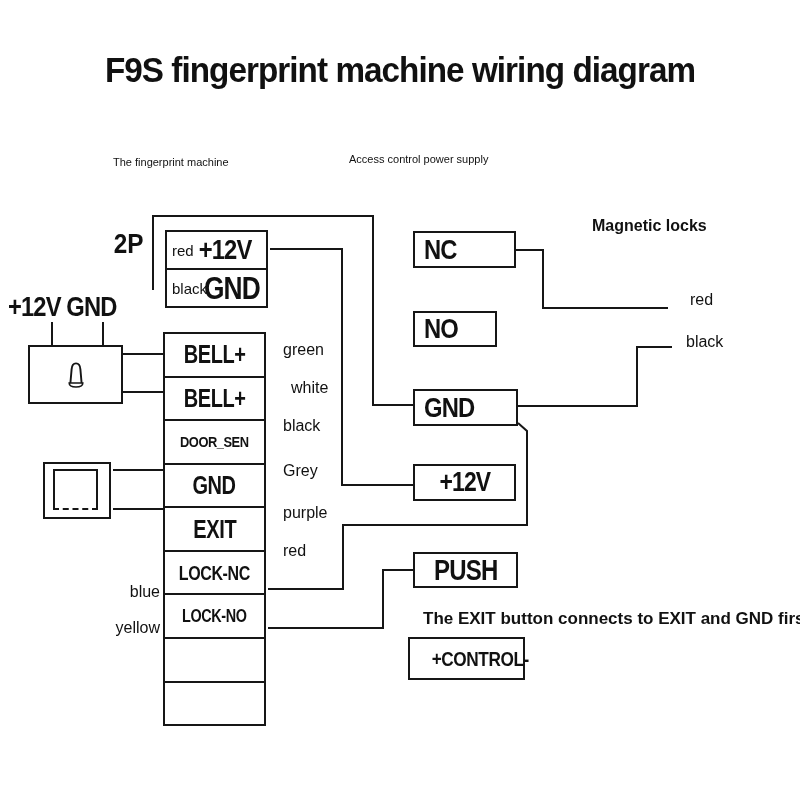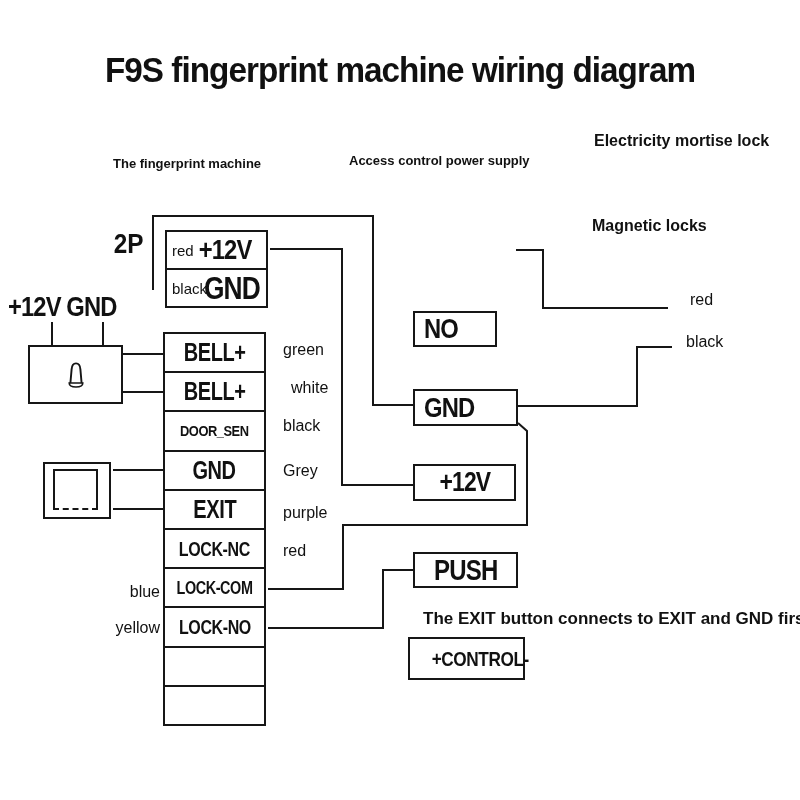--- a/index.html
+++ b/index.html
@@ -7,21 +7,21 @@
     position:relative;width:800px;height:800px;background:#fff;overflow:hidden;
     font-family:"Liberation Sans","DejaVu Sans",sans-serif;color:#111;
   }
   svg.wires{position:absolute;left:0;top:0;width:800px;height:800px;z-index:1;}
   svg.wires polyline{fill:none;stroke:#161616;stroke-width:2;}
   .box{position:absolute;border:2px solid #161616;background:#fff;box-sizing:border-box;z-index:2;}
   .lbl{position:absolute;z-index:3;white-space:nowrap;}
 
   .title{left:40px;top:50px;width:720px;text-align:center;font-size:35px;font-weight:700;
          transform:scaleX(.95);letter-spacing:-1px;}
-  .sec{font-size:13px;font-weight:700;}
+  .sec{font-size:11px;font-weight:400;}
   .sec-sm{font-size:16px;font-weight:600;}
 
   
   .plug-label{left:112px;top:229px;font-size:27px;font-weight:700;transform:scaleX(.9);}
   .connector{left:165px;top:230px;width:103px;height:78px;display:flex;flex-direction:column;}
   .pin{flex:1;display:flex;align-items:center;padding-left:5px;overflow:visible;}
   .pin:first-child{border-bottom:2px solid #161616;}
   .pin .wirename{font-size:15px;font-weight:400;}
   .pin .pinterm{font-size:28px;font-weight:700;transform:scaleX(.85);letter-spacing:-1px;line-height:1;}
   .pin:nth-child(2) .pinterm{font-size:31px;margin-left:-8px;}
@@ -79,21 +79,20 @@
     <polyline points="113,392 163,392"></polyline>
     <polyline points="113,470 163,470"></polyline>
     <polyline points="113,509 163,509"></polyline>
     <polyline points="52,322 52,345"></polyline>
     <polyline points="103,322 103,345"></polyline>
   </svg>
 
   <div class="lbl title">F9S fingerprint machine wiring diagram</div>
   <div class="lbl sec" style="left:113px;top:156px;">The fingerprint machine</div>
   <div class="lbl sec" style="left:349px;top:153px;">Access control power supply</div>
-  <div class="lbl sec-sm" style="left:594px;top:132px;">Electricity mortise lock</div>
   <div class="lbl sec-sm" style="left:592px;top:217px;">Magnetic locks</div>
 
   <div class="lbl plug-label">2P</div>
   <div class="box connector">
     <div class="pin">
       <span class="wirename">red</span>
       <span class="pinterm">+12V</span>
     </div>
     <div class="pin">
       <span class="wirename">black</span>
@@ -126,42 +125,42 @@
     <div class="tb-row">
         <span>GND</span>
       </div>
     <div class="tb-row">
         <span>EXIT</span>
       </div>
     <div class="tb-row">
         <span>LOCK-NC</span>
       </div>
     <div class="tb-row">
-        <span>LOCK-COM</span>
-      </div>
-    <div class="tb-row">
         <span>LOCK-NO</span>
       </div>
     <div class="tb-row">
         <span></span>
       </div>
     <div class="tb-row">
         <span></span>
       </div>
   </div>
 
   <div class="lbl wcolor" style="left:283px;top:341px;">green</div>
   <div class="lbl wcolor" style="left:283px;top:379px;margin-left:8px;">white</div>
   <div class="lbl wcolor" style="left:283px;top:417px;">black</div>
   <div class="lbl wcolor" style="left:283px;top:462px;">Grey</div>
   <div class="lbl wcolor" style="left:283px;top:504px;">purple</div>
   <div class="lbl wcolor" style="left:283px;top:542px;">red</div>
   <div class="lbl wcolor" style="left:108px;width:52px;text-align:right;top:583px;">blue</div>
   <div class="lbl wcolor" style="left:102px;width:58px;text-align:right;top:619px;">yellow</div>
 
+  <div class="box psbox padL" style="left:413px;top:231px;width:103px;height:37px;">
+    <span>NC</span>
+    </div>
   <div class="box psbox padL" style="left:413px;top:311px;width:84px;height:36px;">
     <span>NO</span>
     </div>
   <div class="box psbox padL" style="left:413px;top:389px;width:105px;height:37px;">
     <span>GND</span>
     </div>
   <div class="box psbox ctr v12" style="left:413px;top:464px;width:103px;height:37px;">
     <span>+12V</span>
     </div>
   <div class="box psbox ctr push" style="left:413px;top:552px;width:105px;height:36px;">

